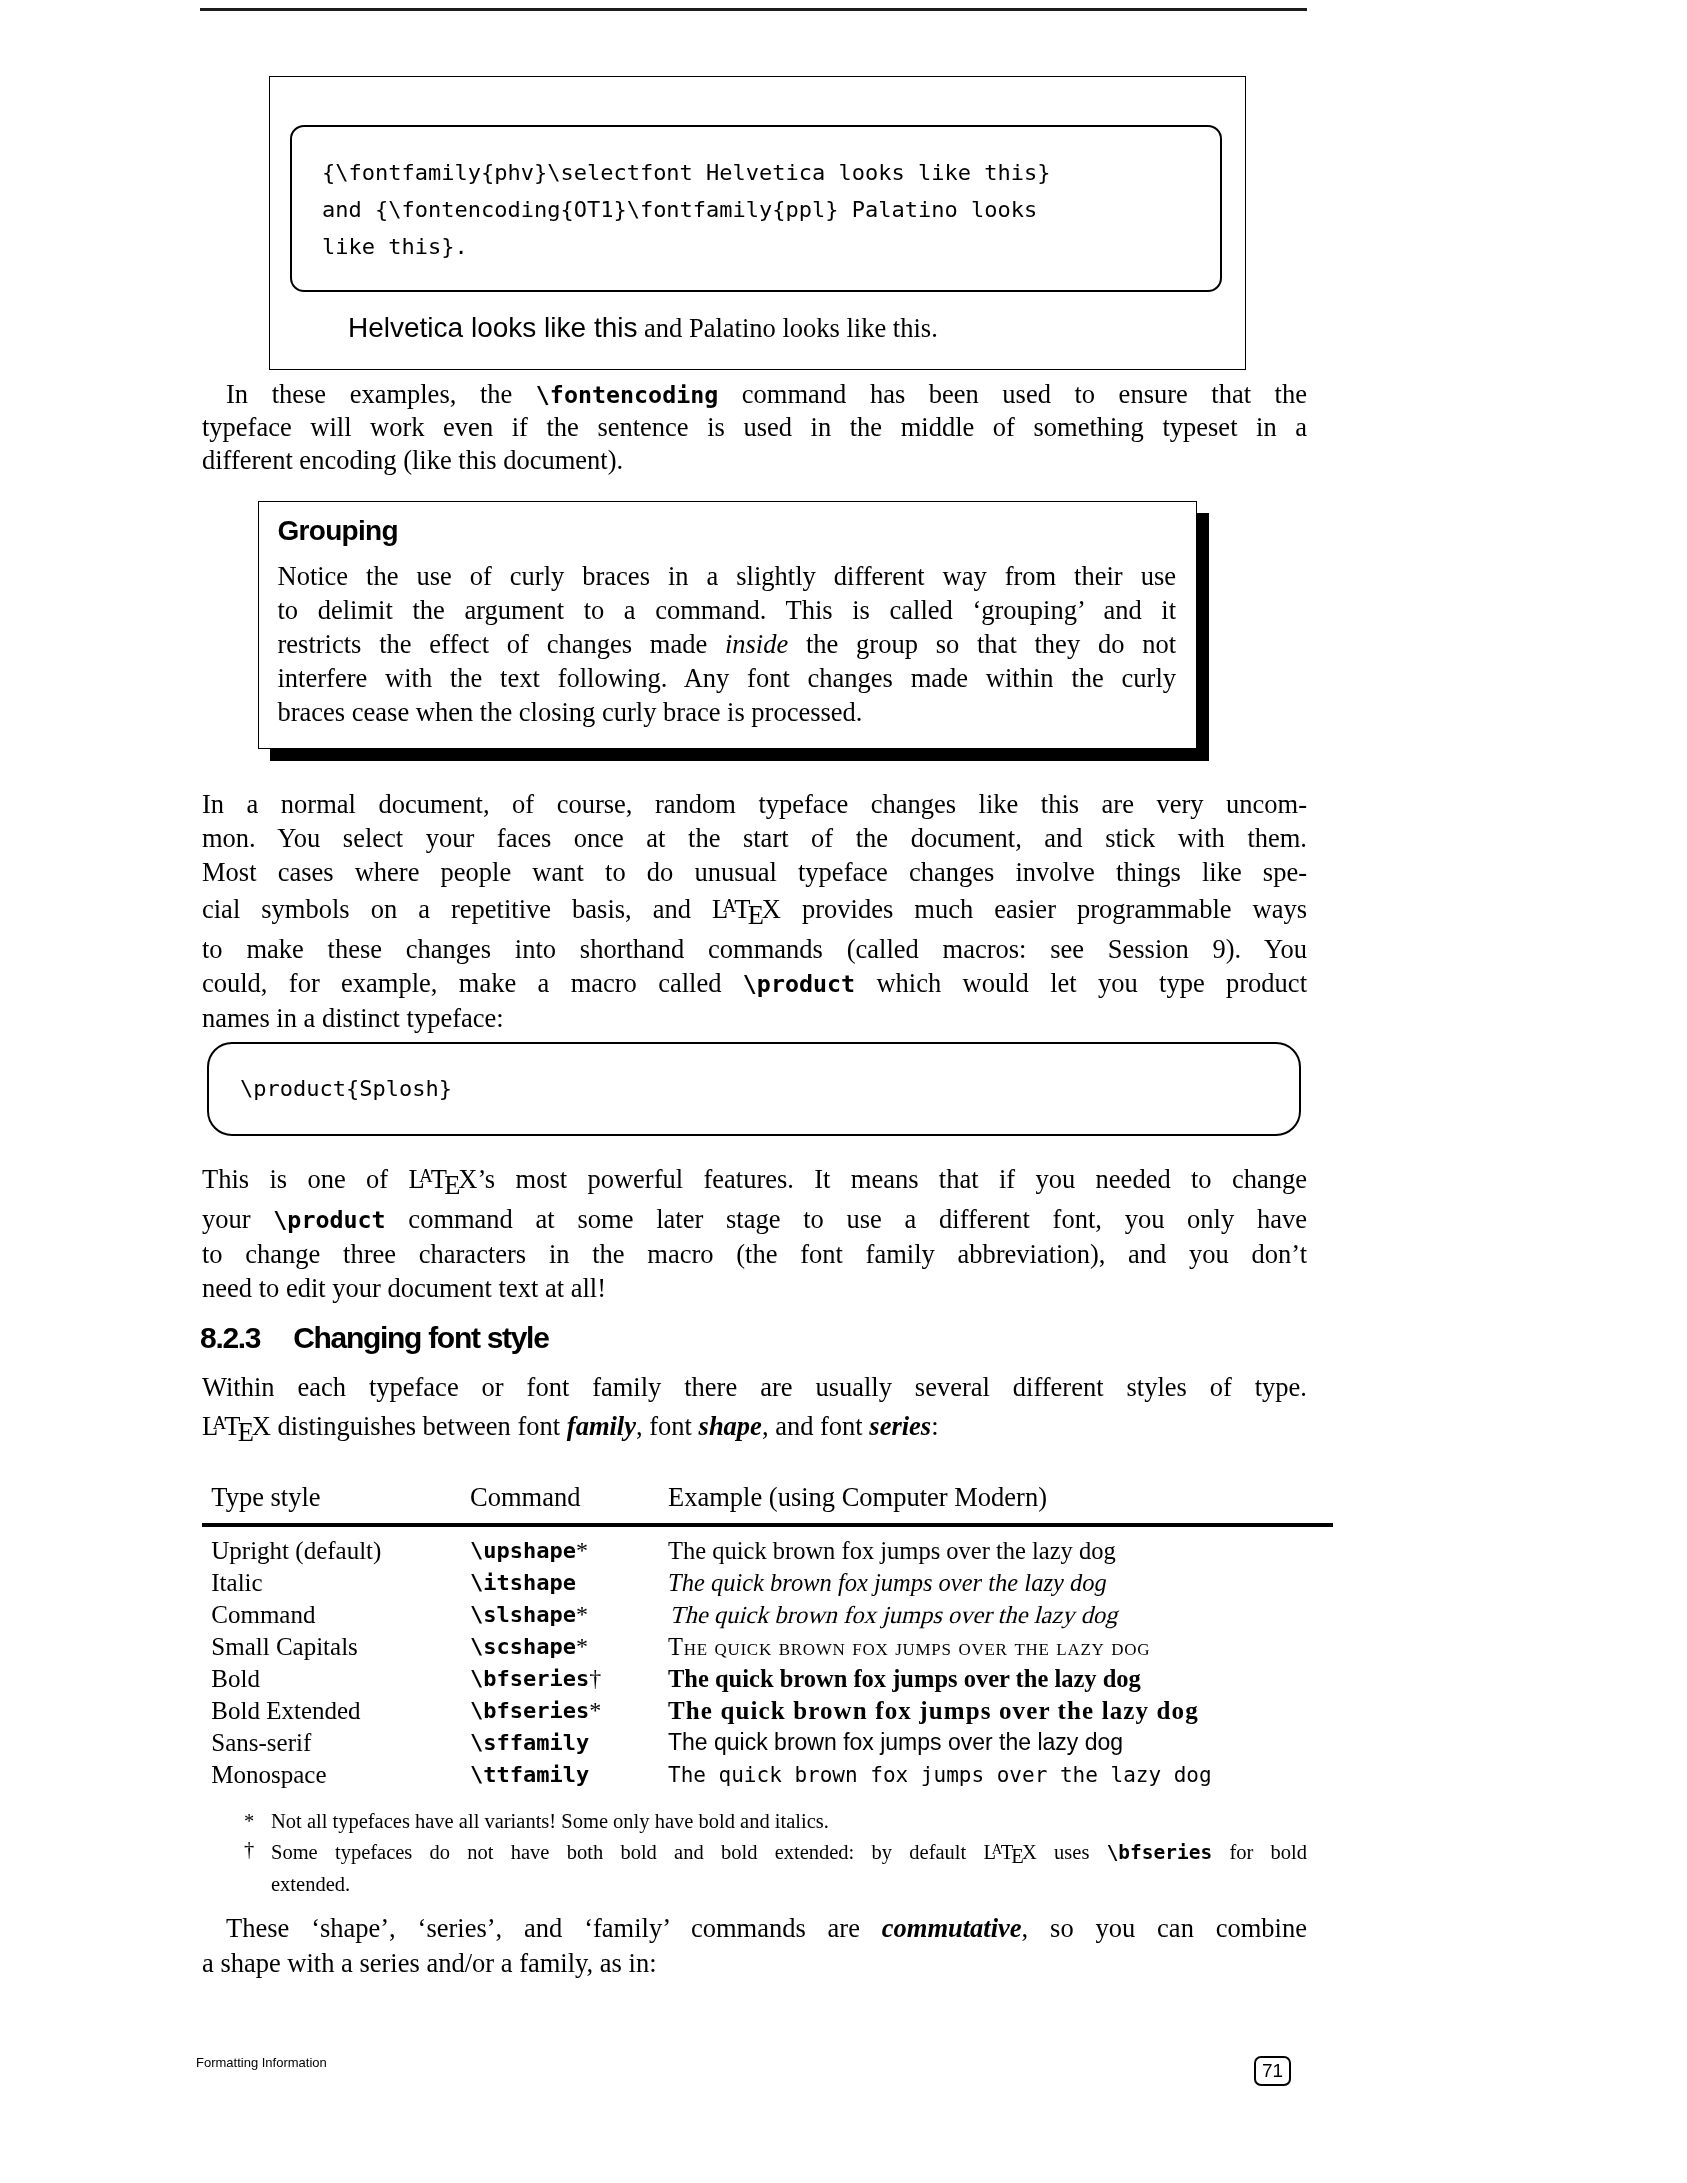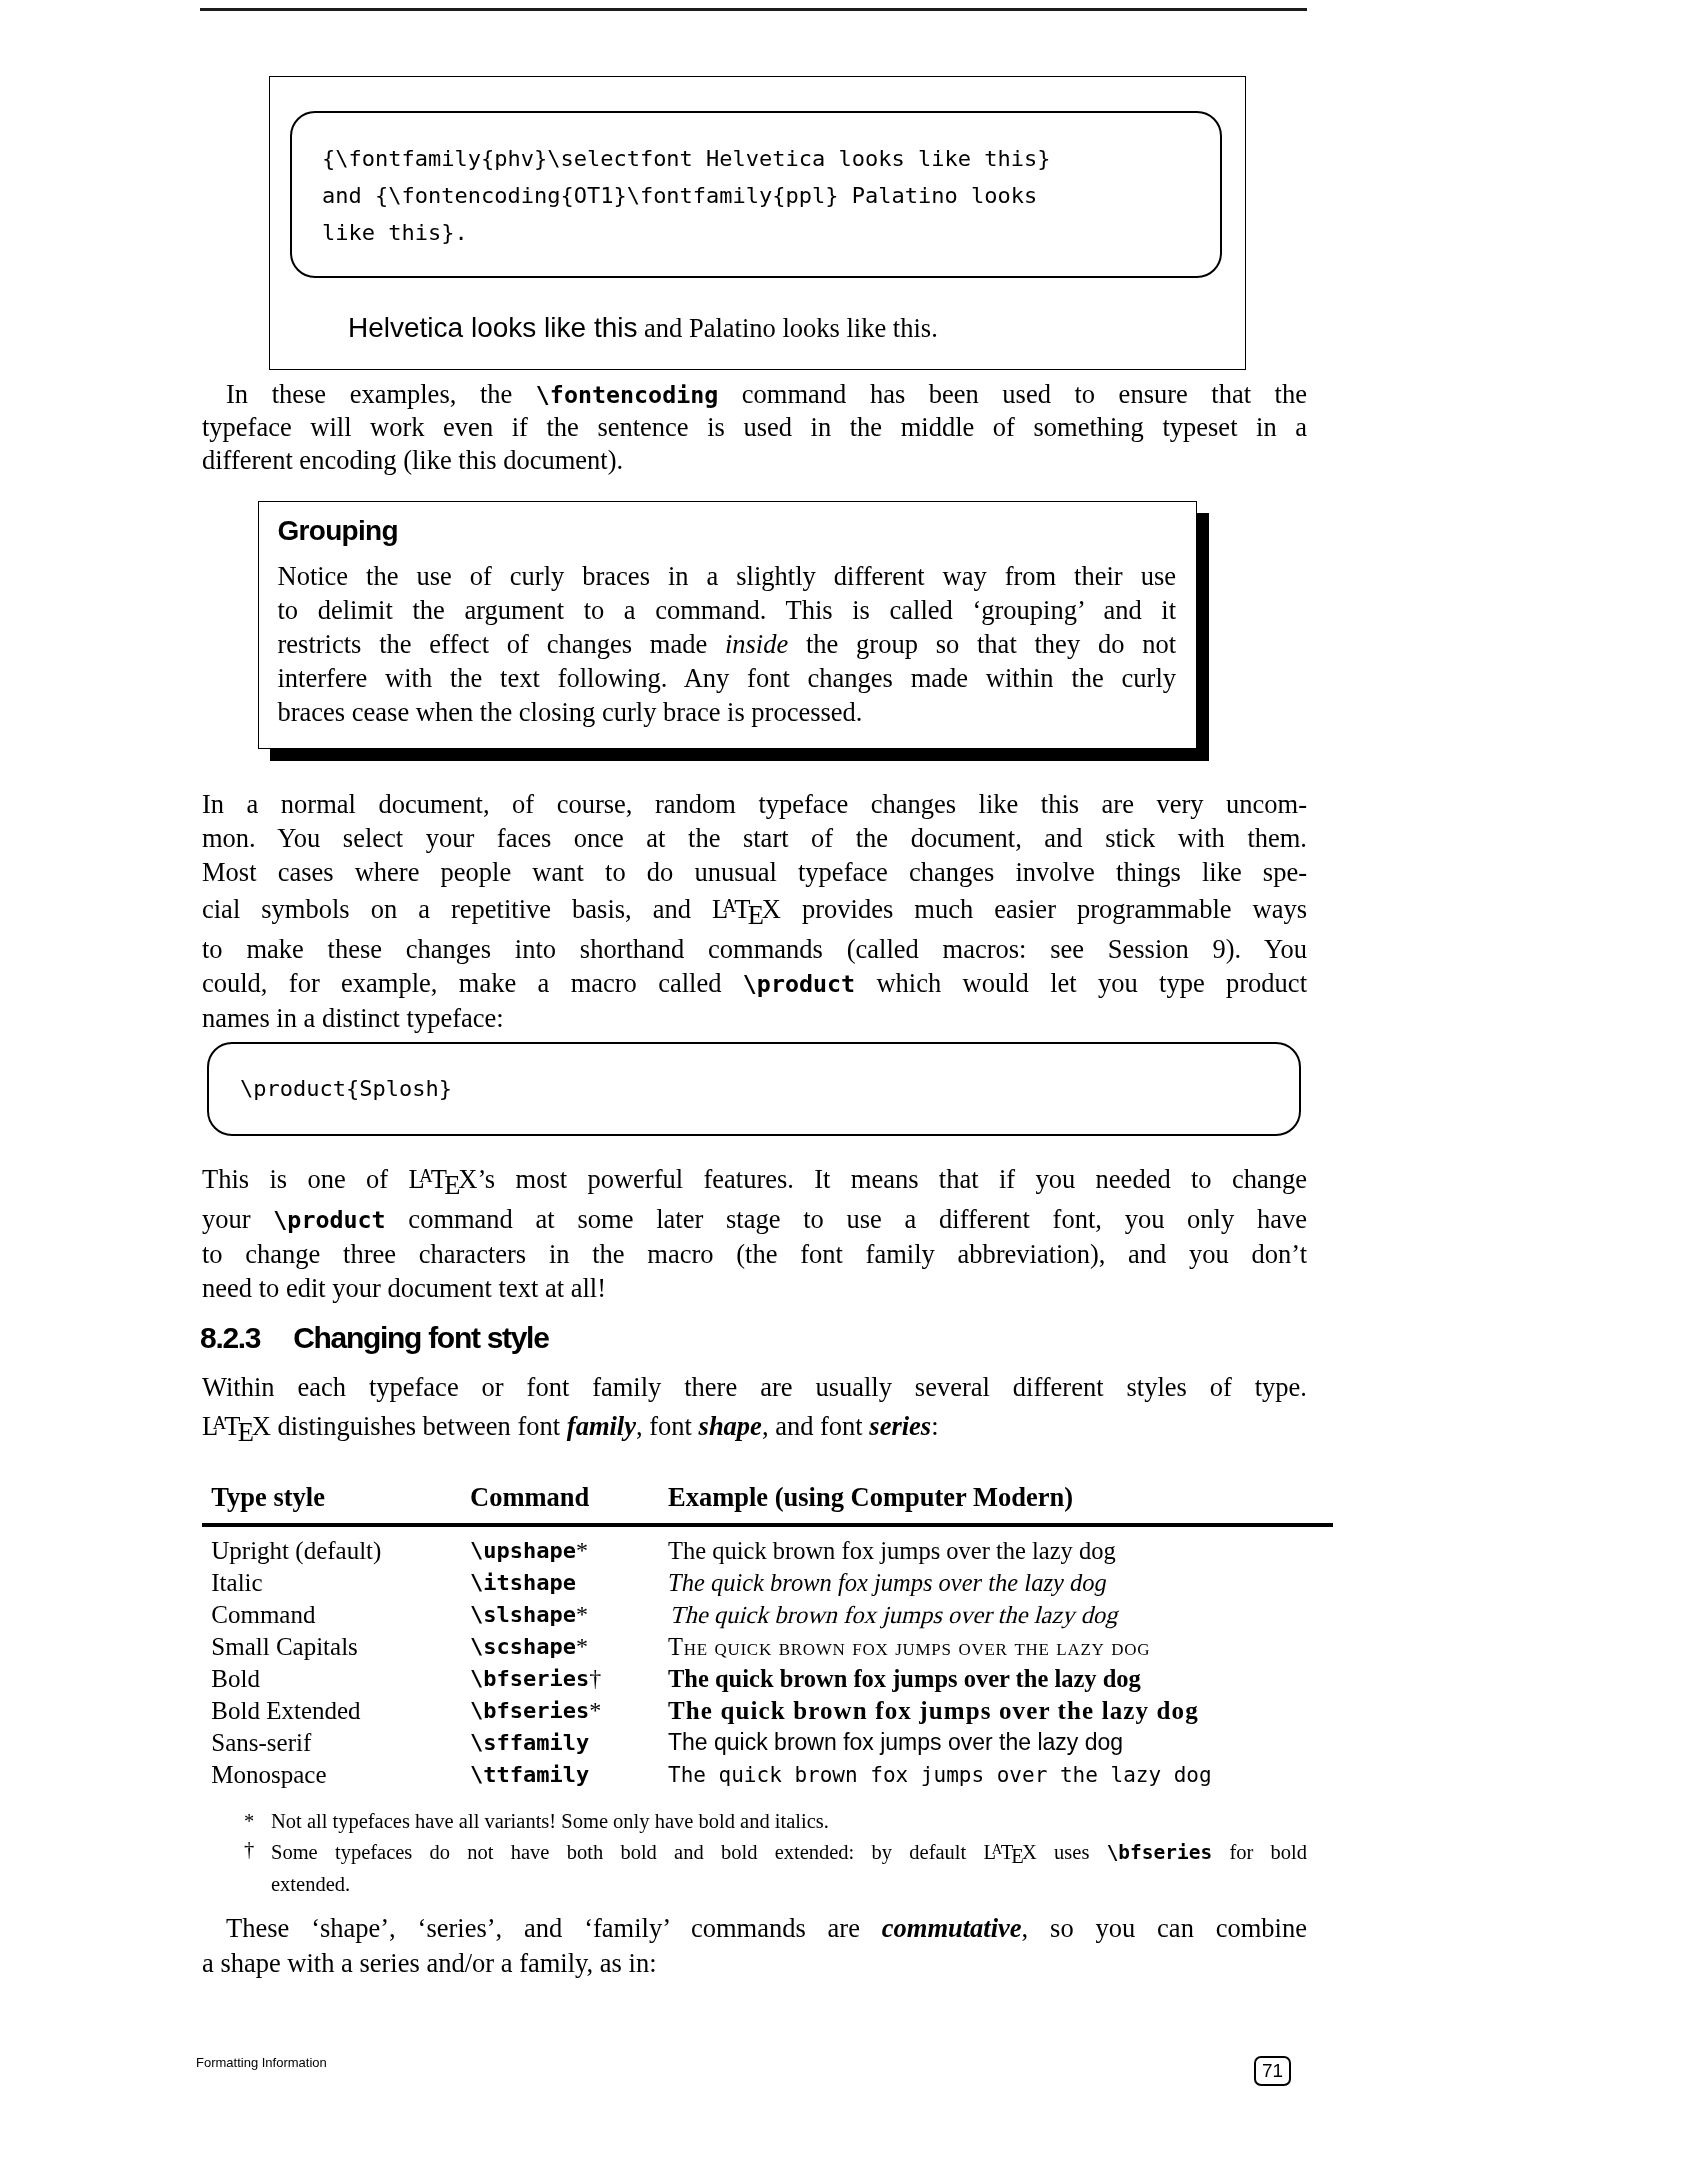--- a/index.html
+++ b/index.html
@@ -22,22 +22,22 @@
   .seg.code { }
 
   
   .latex span { font-family:"Liberation Serif", serif; }
   .latex .lx-a { font-size:70%; vertical-align:0.32em; margin:0 -0.10em 0 -0.30em; }
   .latex .lx-e { vertical-align:-0.22em; margin:0 -0.08em 0 -0.10em; }
 
   
   .box1 { position:absolute; left:269px; top:76px; width:975px; height:292px; border:1.3px solid #000; }
   .codebox1 {
-    position:absolute; left:20px; top:34px; width:932px; height:167px; box-sizing:border-box;
-    border:2px solid #000; border-radius:25px; padding:26.5px 0 0 30px;
+    position:absolute; left:20px; top:48px; width:932px; height:167px; box-sizing:border-box;
+    border:2px solid #000; border-radius:14px; padding:26.5px 0 0 30px;
     font-family:"DejaVu Sans Mono", monospace; font-size:22px; line-height:37px; white-space:pre;
   }
   .box1-output { position:absolute; left:78px; top:235px; font-size:26.5px; white-space:nowrap; }
 
   .para { position:absolute; left:202px; width:1105px; font-size:26.5px; }
   .p1 { top:378px; line-height:33px; }
   .p2 { top:787px; line-height:34px; }
   .p3 { top:1159px; line-height:34px; }
   .p4 { top:1370px; line-height:35px; }
   .p5 { top:1911px; line-height:35px; }
@@ -59,21 +59,21 @@
   .codebox2 .code {
     position:absolute; left:31px; top:32px;
     font-family:"DejaVu Sans Mono", monospace; font-size:22px; white-space:pre;
   }
 
   .heading { position:absolute; left:200px; top:1321px; font-family:"Liberation Sans", sans-serif; font-weight:bold; font-size:30px; letter-spacing:-1.3px; }
   .heading .hnum { margin-right:33px; }
 
   
   .ftable { position:absolute; left:202px; top:1481px; width:1131px; }
-  .thead { display:flex; font-weight:bold; font-size:26.5px; line-height:33px;align-items:flex-end; }
+  .thead { display:flex; font-weight:normal; font-size:26.5px; line-height:33px;align-items:flex-end; }
   .thead .c1, .thead .c2, .thead .c3 { font-family:"Liberation Serif", serif; }
   .c1 { width:268px; box-sizing:border-box; padding-left:9.3px; }
   .c2 { width:198px; box-sizing:border-box; }
   .c3 { flex:1; }
   .thead-rule { height:3.3px; background:#000; margin-top:9.3px; }
   .tbody { margin-top:8px; }
   .trow { display:flex; align-items:center; height:32px; }
   .trow .c1 { font-size:25px; }
   .trow .cmd { font-family:"DejaVu Sans Mono", monospace; font-weight:bold; font-size:22px; }
   .trow .marker { font-size:24px; }

